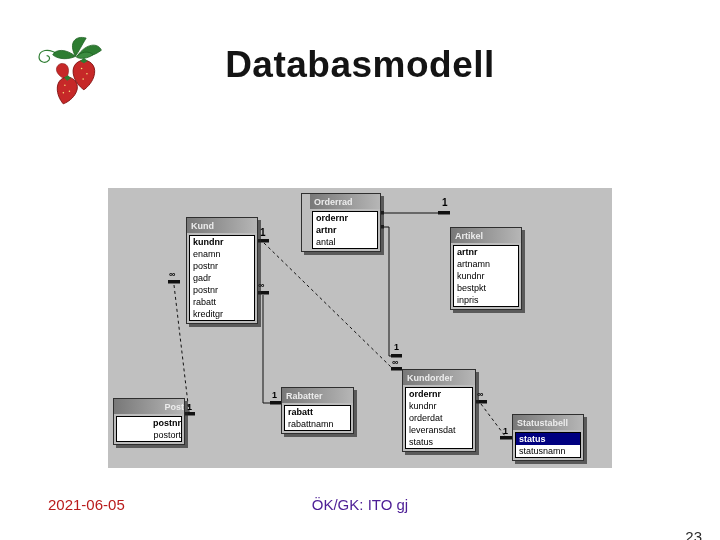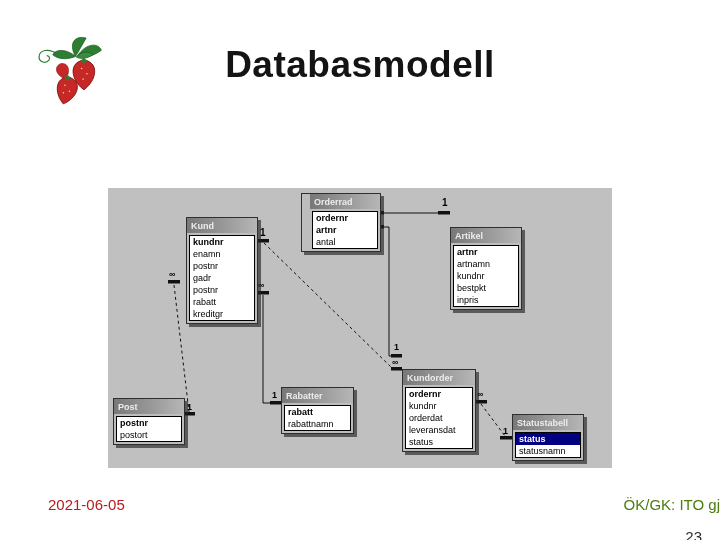--- a/index.html
+++ b/index.html
@@ -9,21 +9,21 @@
     font-family:"Liberation Sans", sans-serif;
   }
   
   .slide-title{
     position:absolute;left:0;right:0;top:44px;
     text-align:center;font-size:37px;font-weight:700;color:#141414;
     letter-spacing:0.5px;
   }
   .clipart{position:absolute;left:36px;top:32px;width:76px;height:76px;}
   .footer-date{position:absolute;left:48px;top:496px;font-size:15px;color:#b91c1c;}
-  .footer-center{position:absolute;left:0;right:0;top:496px;text-align:right;font-size:15px;color:#4d7c0f;}
+  .footer-center{position:absolute;left:0;right:0;top:496px;text-align:center;font-size:15px;color:#4c1d95;}
   .footer-page{position:absolute;right:18px;top:496px;font-size:15px;color:#2b2b2b;margin-top:32px;}
   
   .panel{
     position:absolute;left:108px;top:188px;width:504px;height:280px;
     background:#c0c0c0;
   }
   .relations{position:absolute;left:0;top:0;width:504px;height:280px;}
   
   .dbtable{
     position:absolute;
@@ -190,21 +190,21 @@
   </div>
 
   <div class="dbtable" style="left:173px;top:199px;width:71px;">
     <div class="tbar">Rabatter</div>
     <div class="fields">
       <div class="frow pk">rabatt</div>
       <div class="frow">rabattnamn</div>
     </div>
   </div>
 
-  <div class="dbtable" style="left:5px;top:210px;width:70px;">
+  <div class="dbtable" style="left:5px;top:210px;width:70px;text-align:right;">
     <div class="tbar">Post</div>
     <div class="fields">
       <div class="frow pk">postnr</div>
       <div class="frow">postort</div>
     </div>
   </div>
 
   <div class="dbtable" style="left:404px;top:226px;width:70px;">
     <div class="tbar">Statustabell</div>
     <div class="fields">

